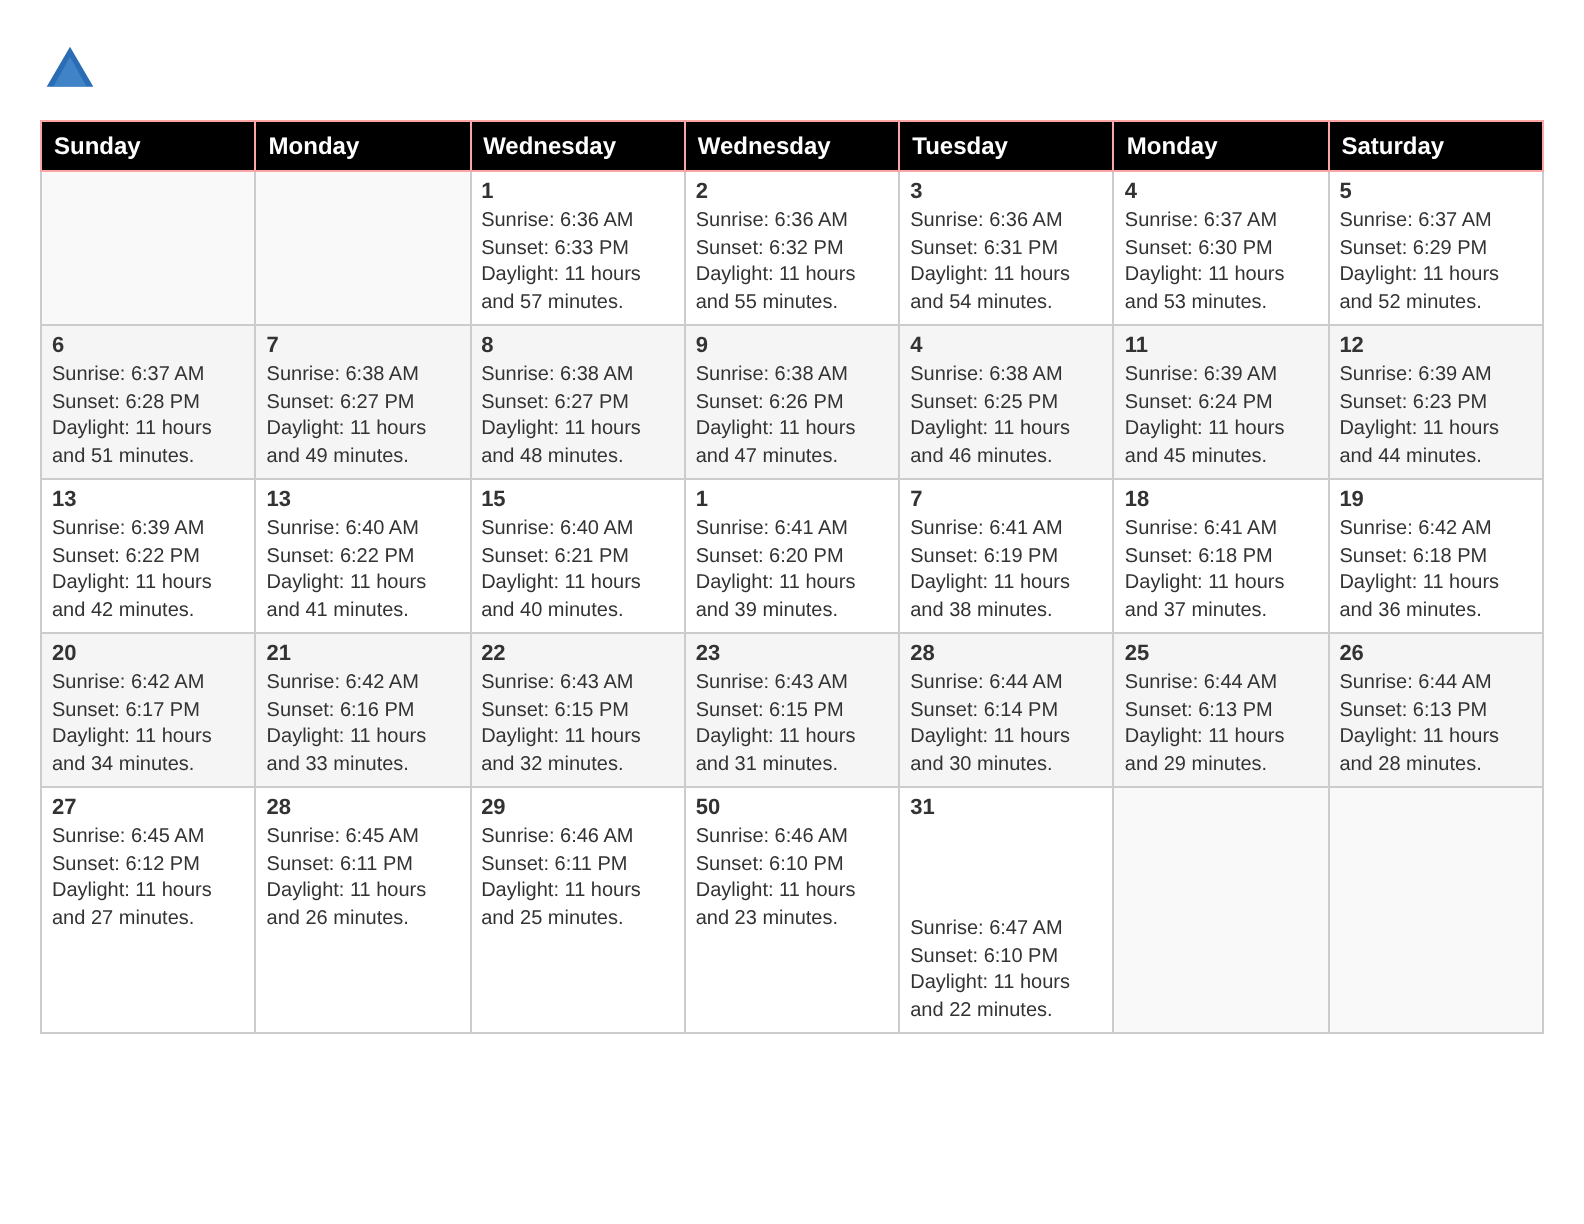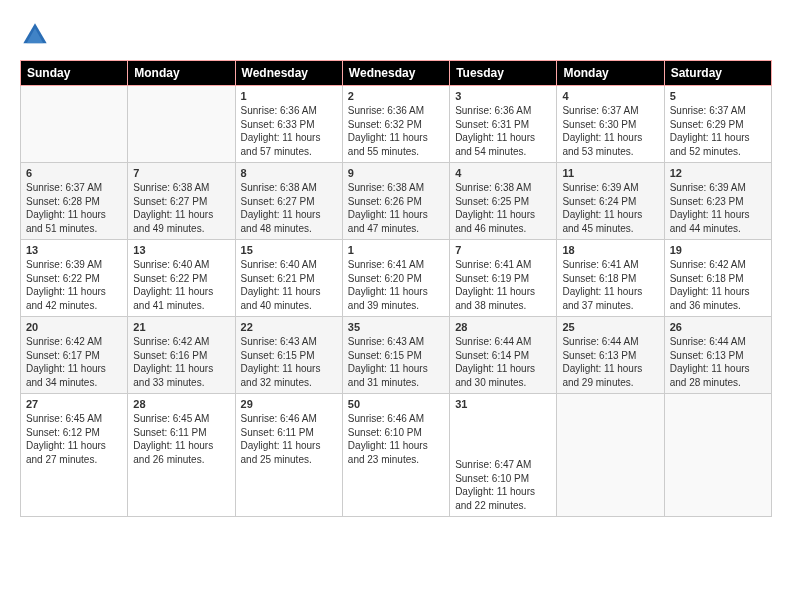--- a/index.html
+++ b/index.html
@@ -271,21 +271,21 @@
 Sunset: 6:16 PM
 Daylight: 11 hours and 33 minutes.</div>
           </td>
           <td>
             <span class="day-num">22</span>
             <div class="day-info" style="white-space: pre-line;">Sunrise: 6:43 AM
 Sunset: 6:15 PM
 Daylight: 11 hours and 32 minutes.</div>
           </td>
           <td>
-            <span class="day-num">35</span>
+            <span class="day-num">23</span>
             <div class="day-info" style="white-space: pre-line;">Sunrise: 6:43 AM
 Sunset: 6:15 PM
 Daylight: 11 hours and 31 minutes.</div>
           </td>
           <td>
             <span class="day-num">28</span>
             <div class="day-info" style="white-space: pre-line;">Sunrise: 6:44 AM
 Sunset: 6:14 PM
 Daylight: 11 hours and 30 minutes.</div>
           </td>

